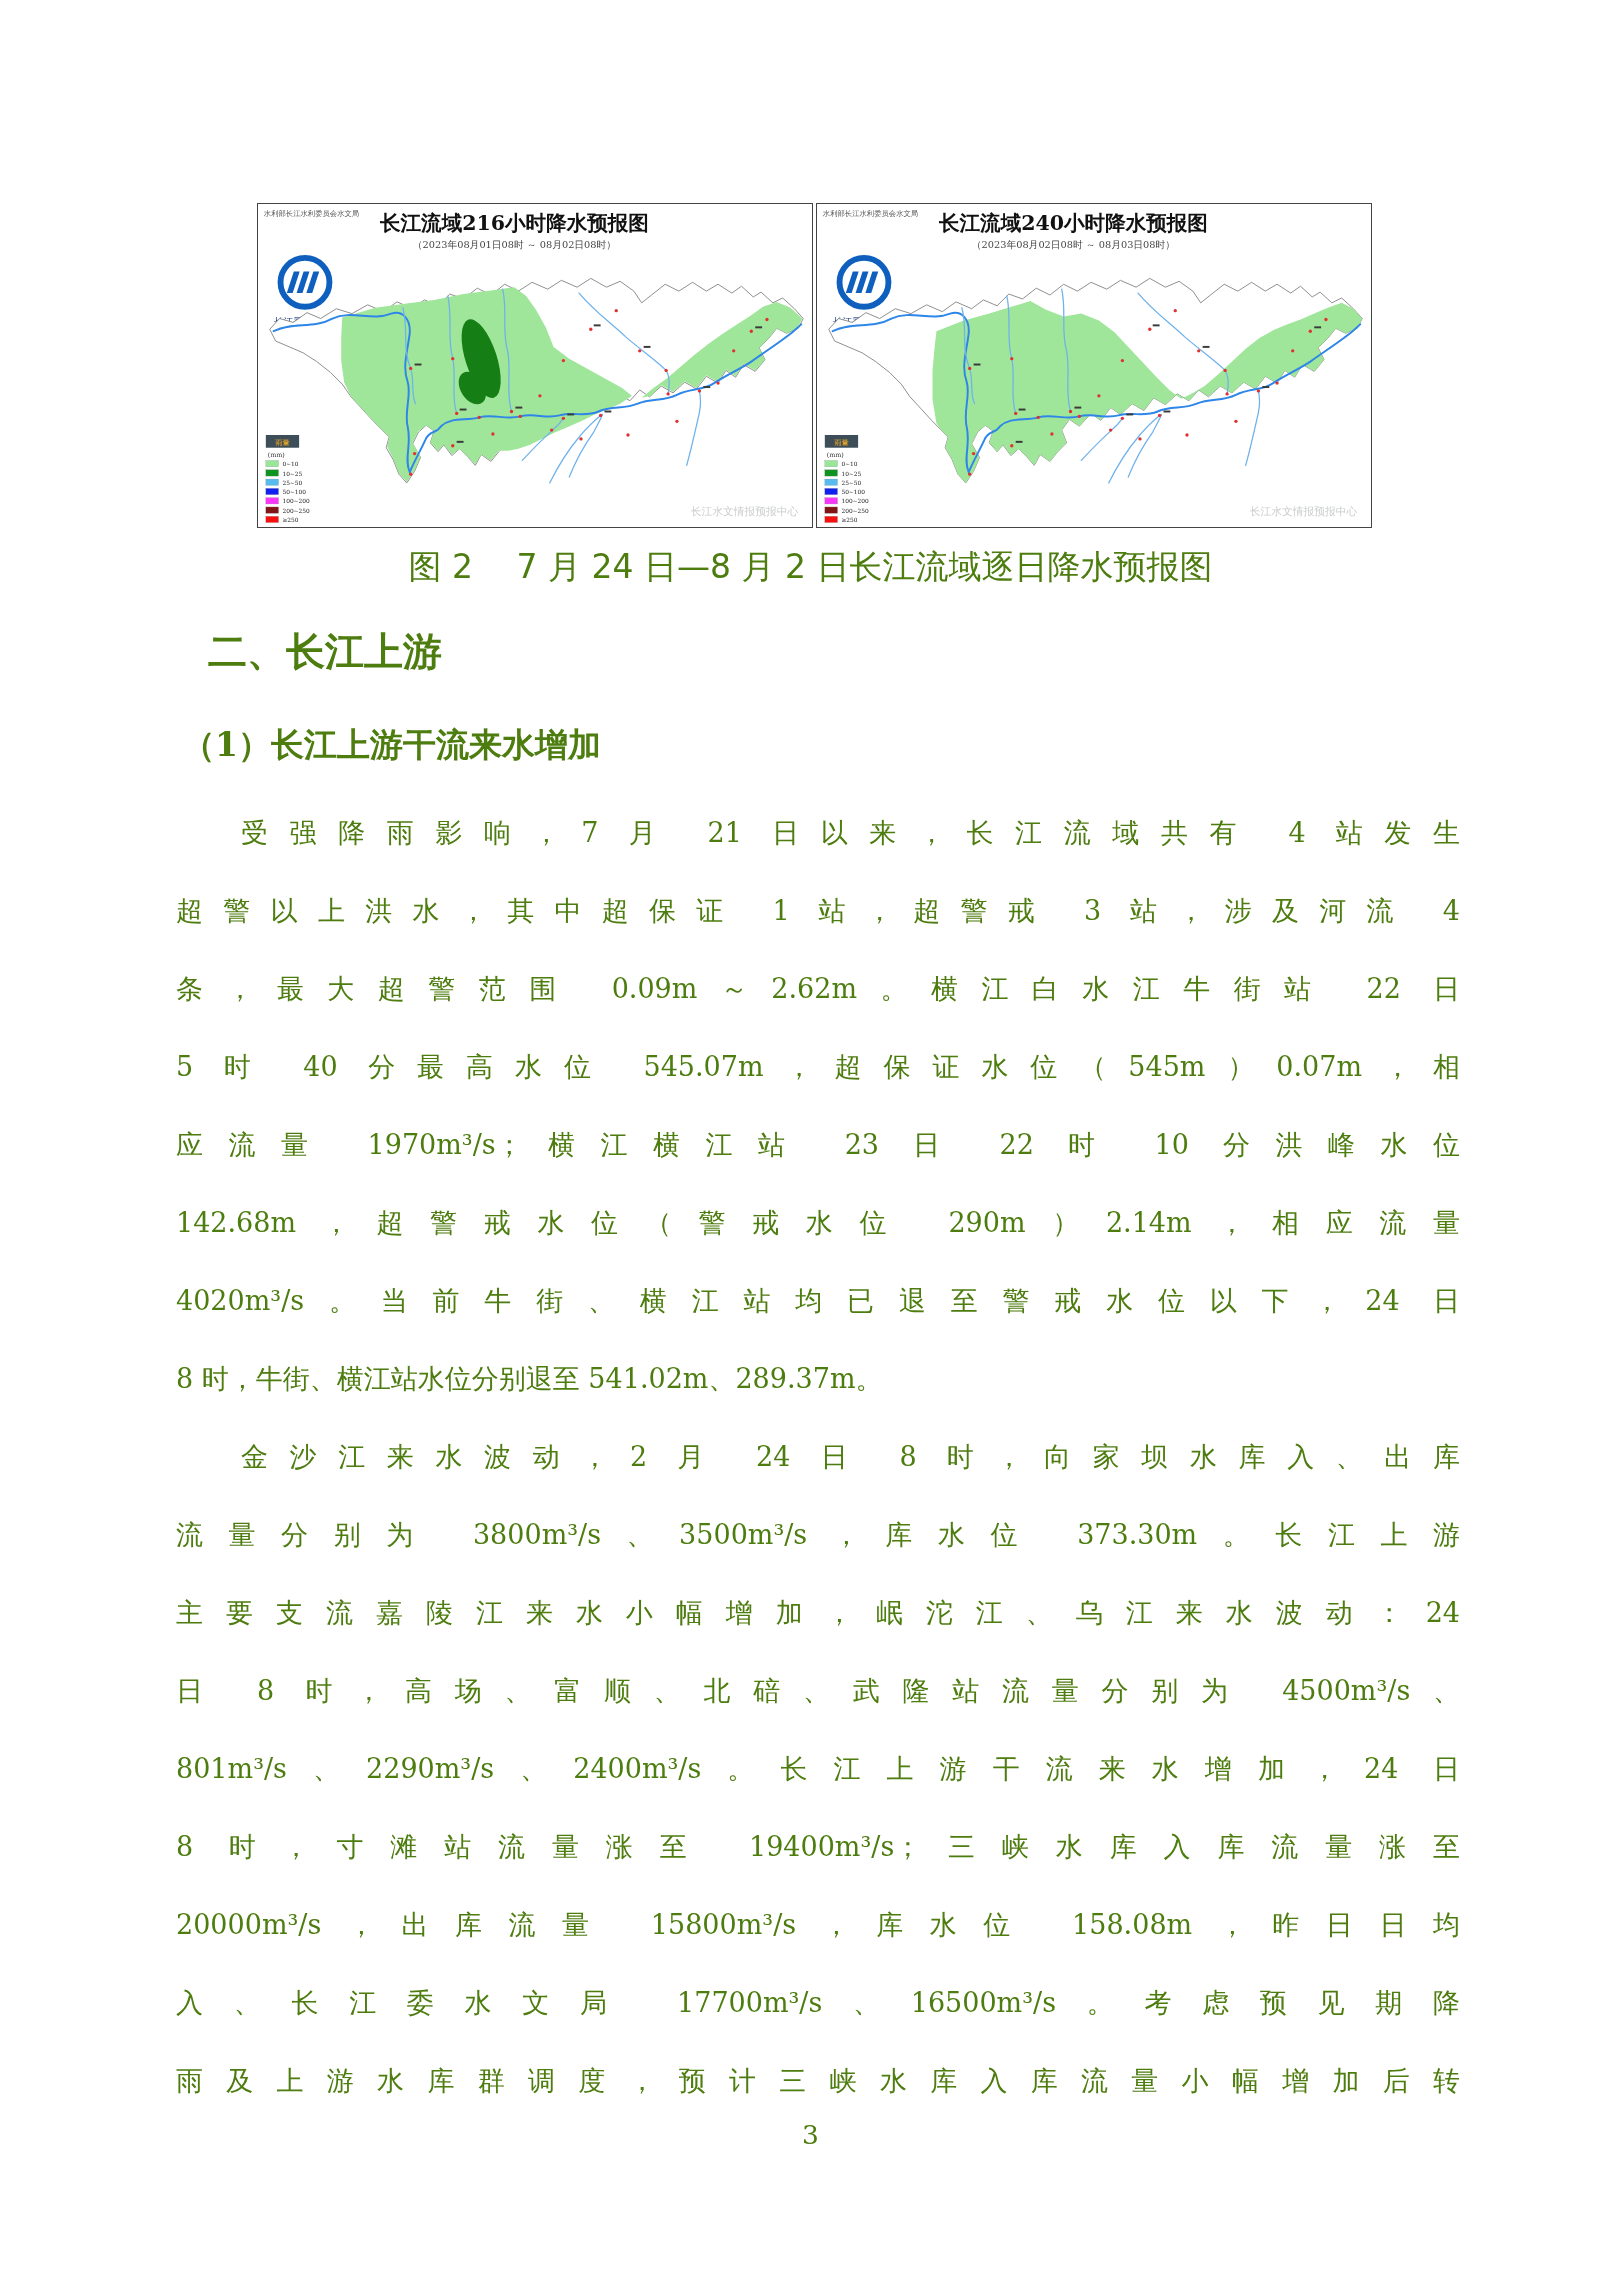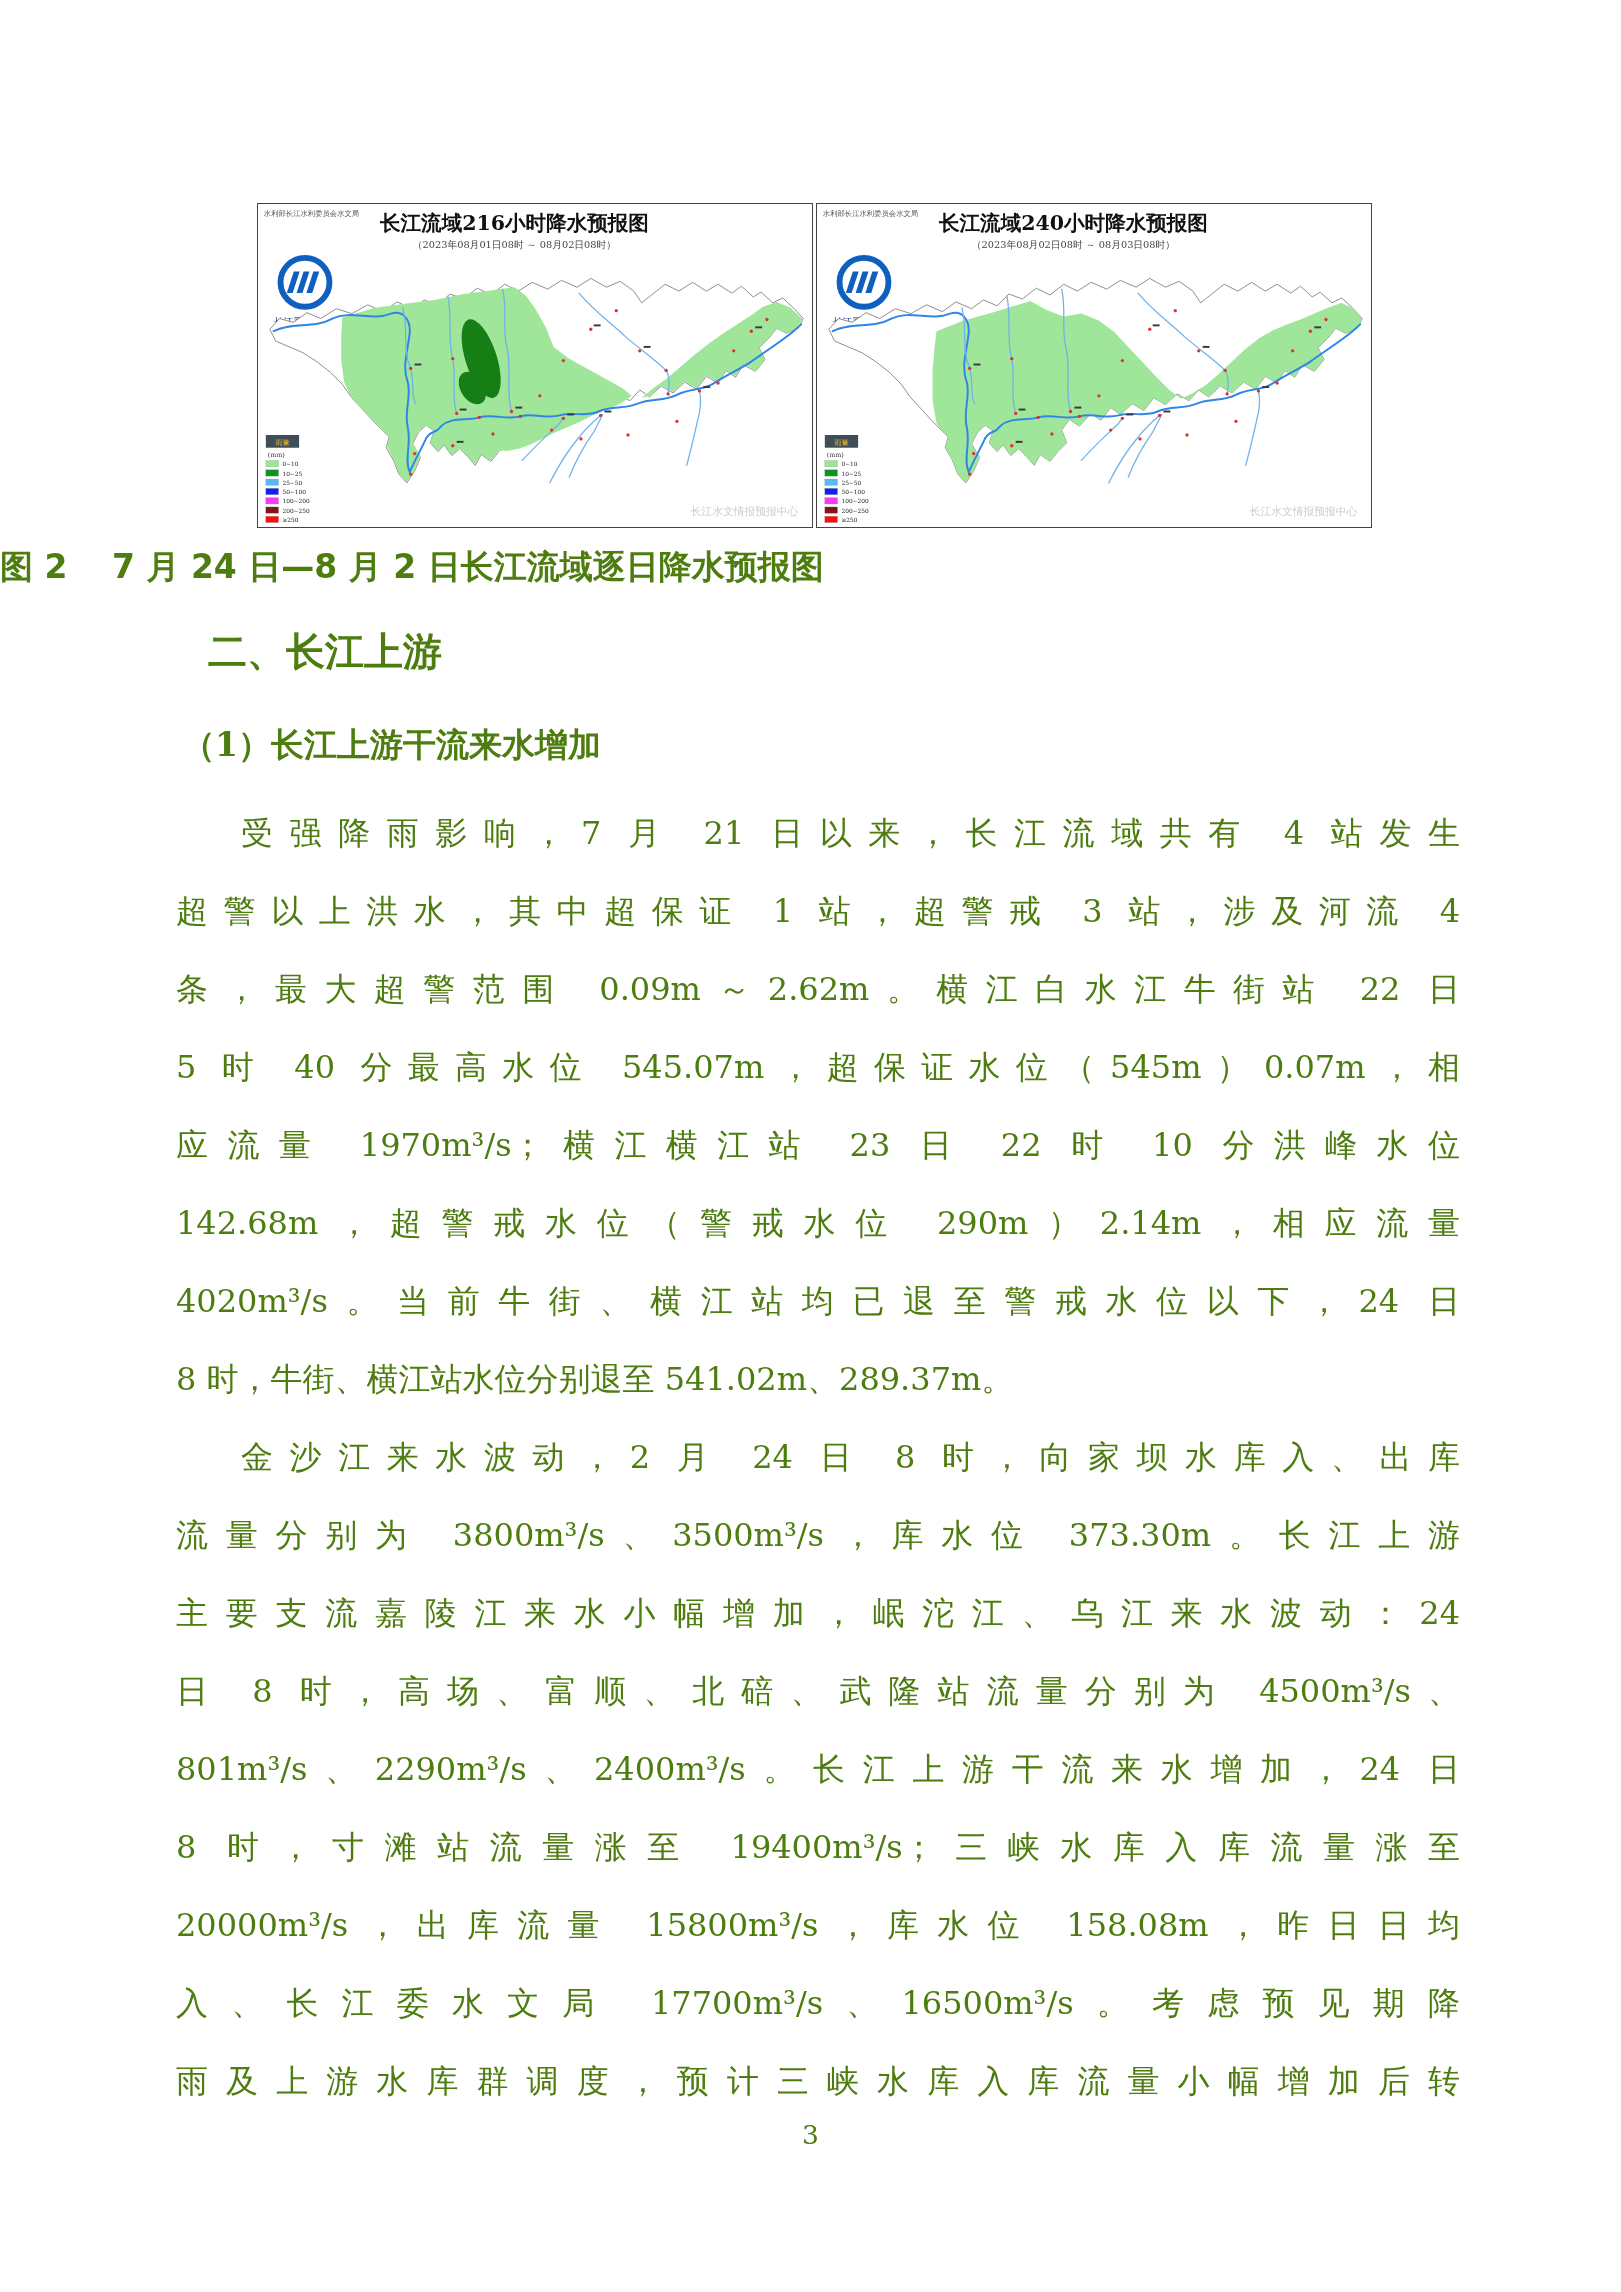--- a/index.html
+++ b/index.html
@@ -4,32 +4,32 @@
 <style>
   html,body{margin:0;padding:0;background:#e8e8e8;}
   .page{
     position:relative;width:1621px;height:2293px;background:#ffffff;
     font-family:"DejaVu Serif","Liberation Serif",serif;color:#4d7c0f;overflow:hidden;
   }
   .maps-row{position:absolute;left:257px;top:203px;display:flex;gap:2.9px;}
   .map-frame{background:#fff;border:1px solid #444;line-height:0;}
   .map-frame svg{display:block;}
   .fig-caption{
-    position:absolute;left:0;top:545px;width:100%;
-    font-family:"DejaVu Sans","Liberation Sans",sans-serif;font-weight:bold;font-size:33px;
+    position:absolute;left:0;top:545px;width:100%;text-align:center;
+    font-family:"DejaVu Sans","Liberation Sans",sans-serif;font-weight:normal;font-size:33px;
   }
   .sec-heading{
     position:absolute;left:208px;top:625px;
     font-family:"DejaVu Sans","Liberation Sans",sans-serif;font-weight:bold;font-size:39px;
   }
   .sub-heading{
     position:absolute;left:182px;top:723px;
     font-family:"DejaVu Serif","Liberation Serif",serif;font-weight:bold;font-size:33px;
   }
-  .body-text{position:absolute;left:176px;top:794px;width:1284px;font-size:32px;}
+  .body-text{position:absolute;left:176px;top:794px;width:1284px;font-size:27px;}
   .bline{height:78px;line-height:78px;text-align:justify;text-align-last:justify;white-space:nowrap;}
   .bline.pstart{padding-left:65px;}
   .bline.pend{text-align-last:left;}
   .page-number{position:absolute;left:0;top:2119px;width:100%;text-align:center;font-size:26.5px;}
   .tiny-blur{filter:blur(0.4px);}
 </style>
 </head>
 <body>
 
 <div class="page">

